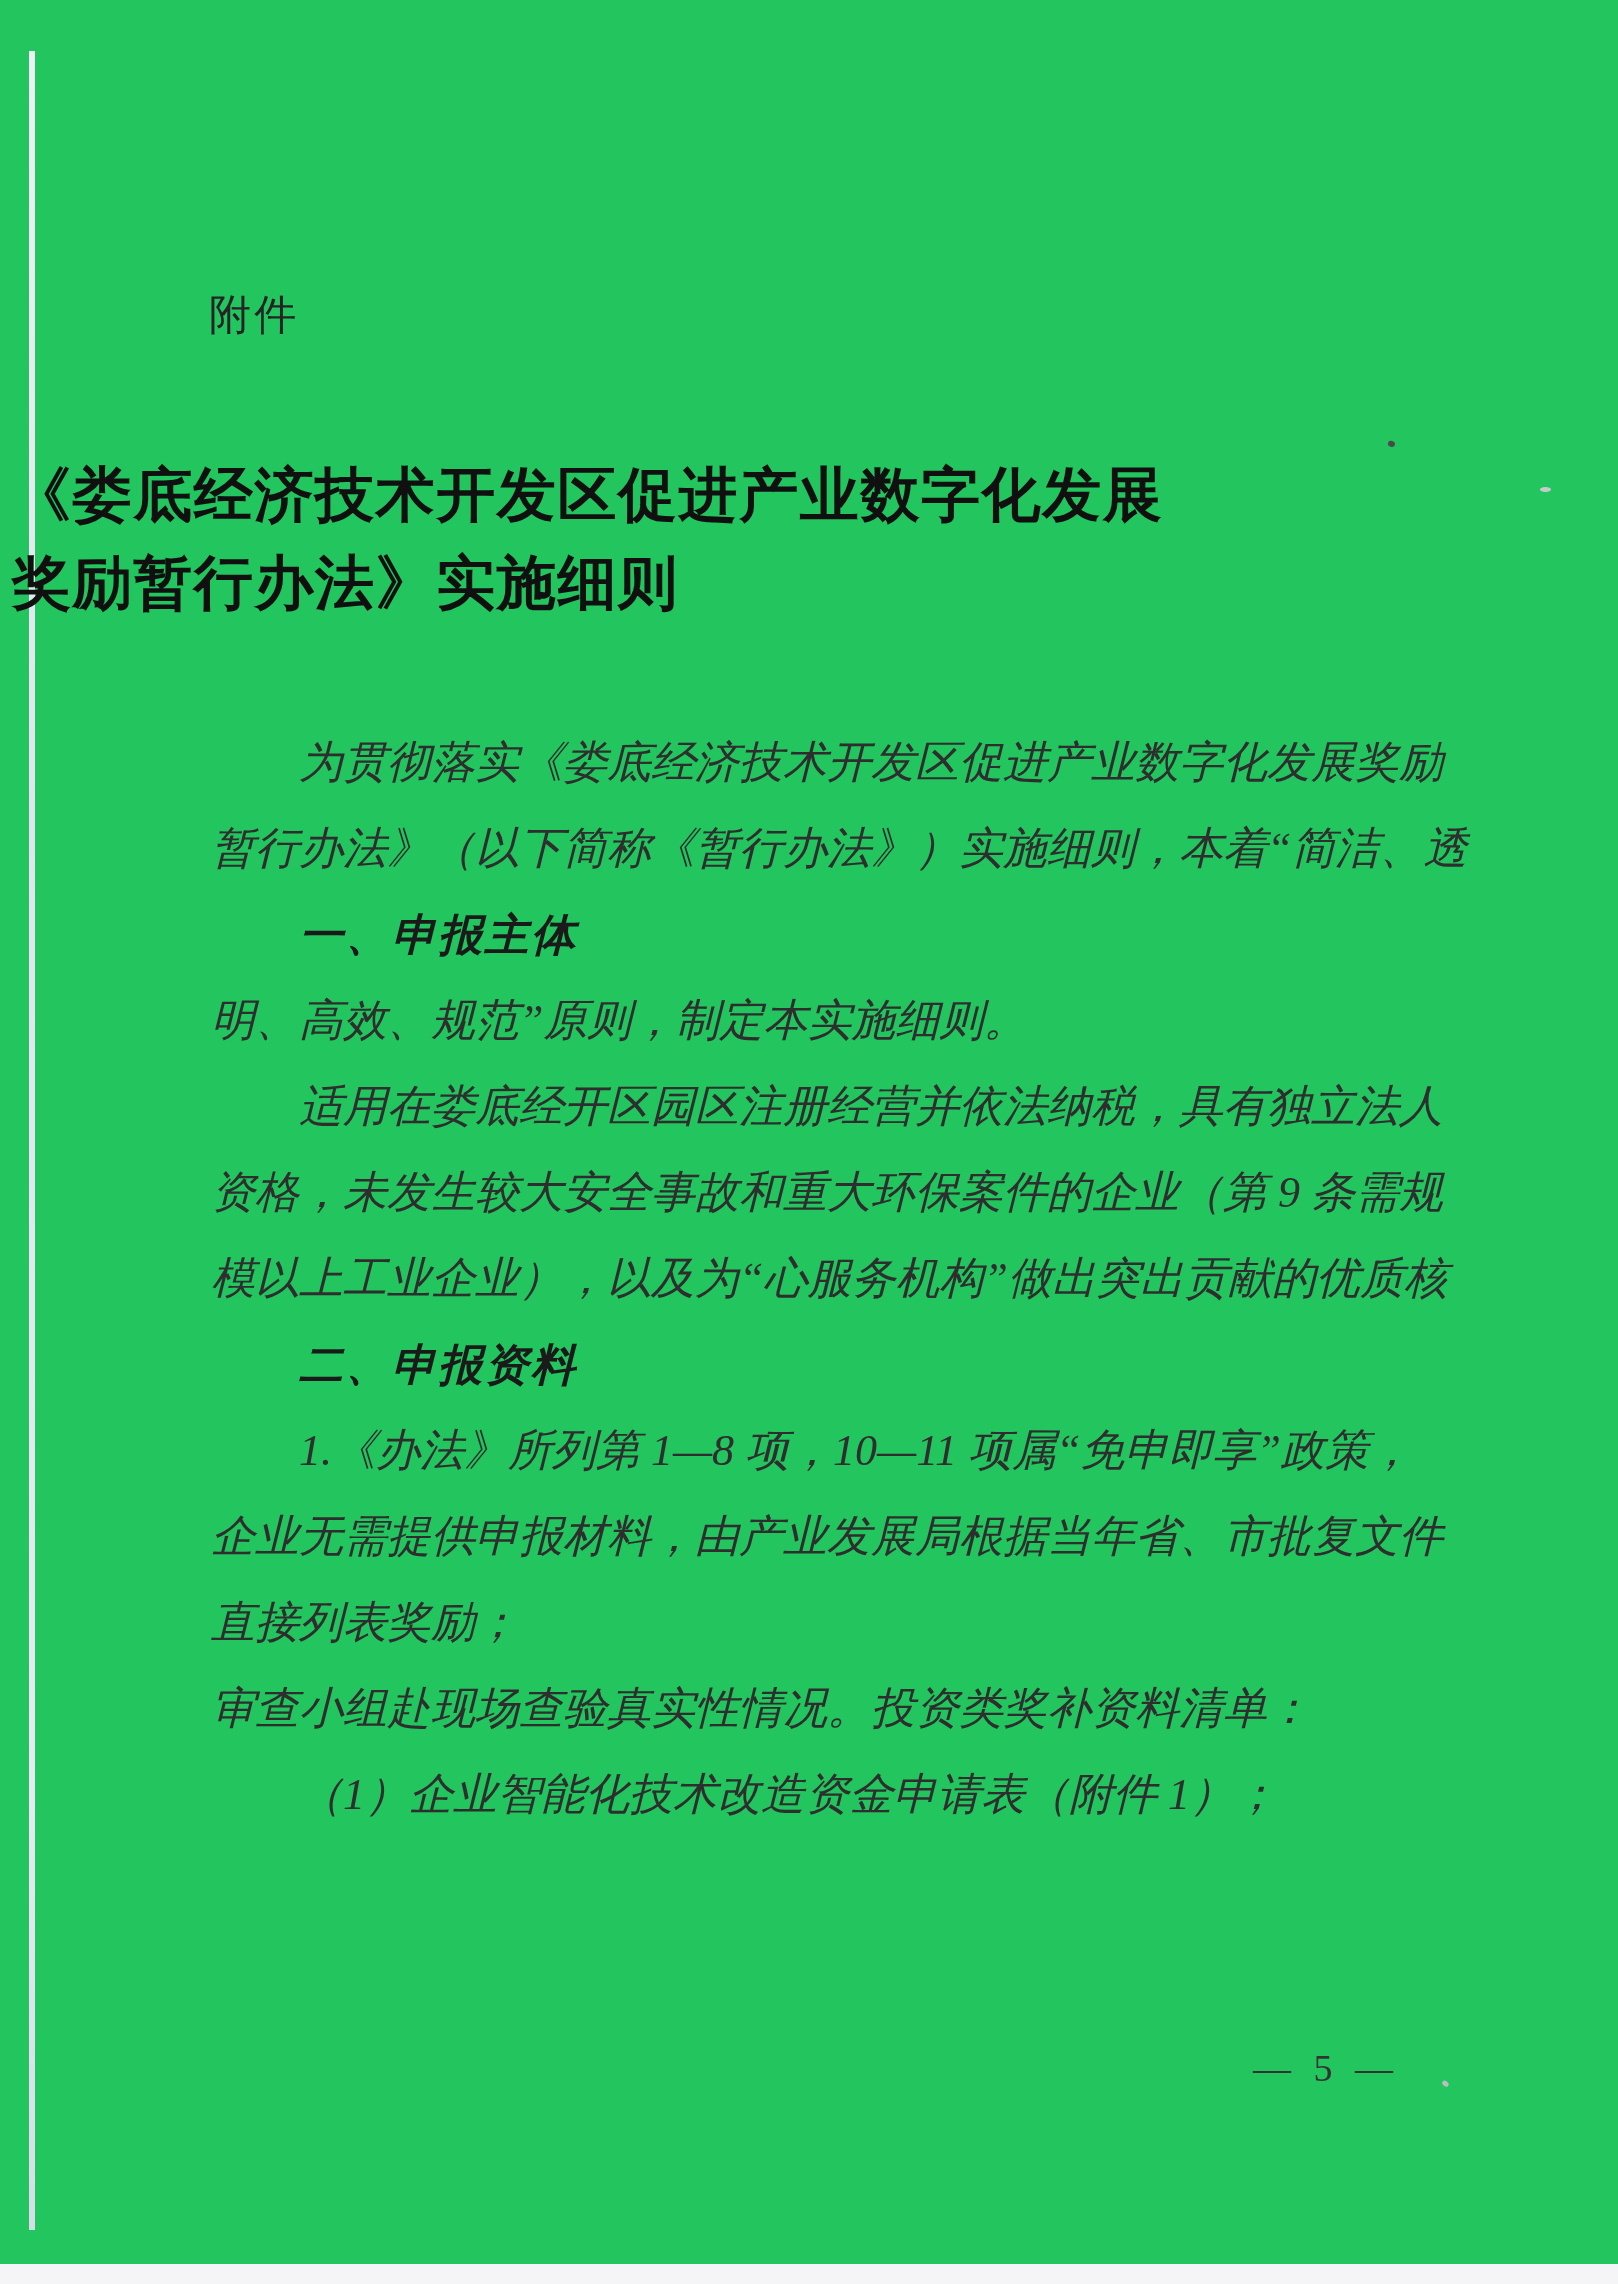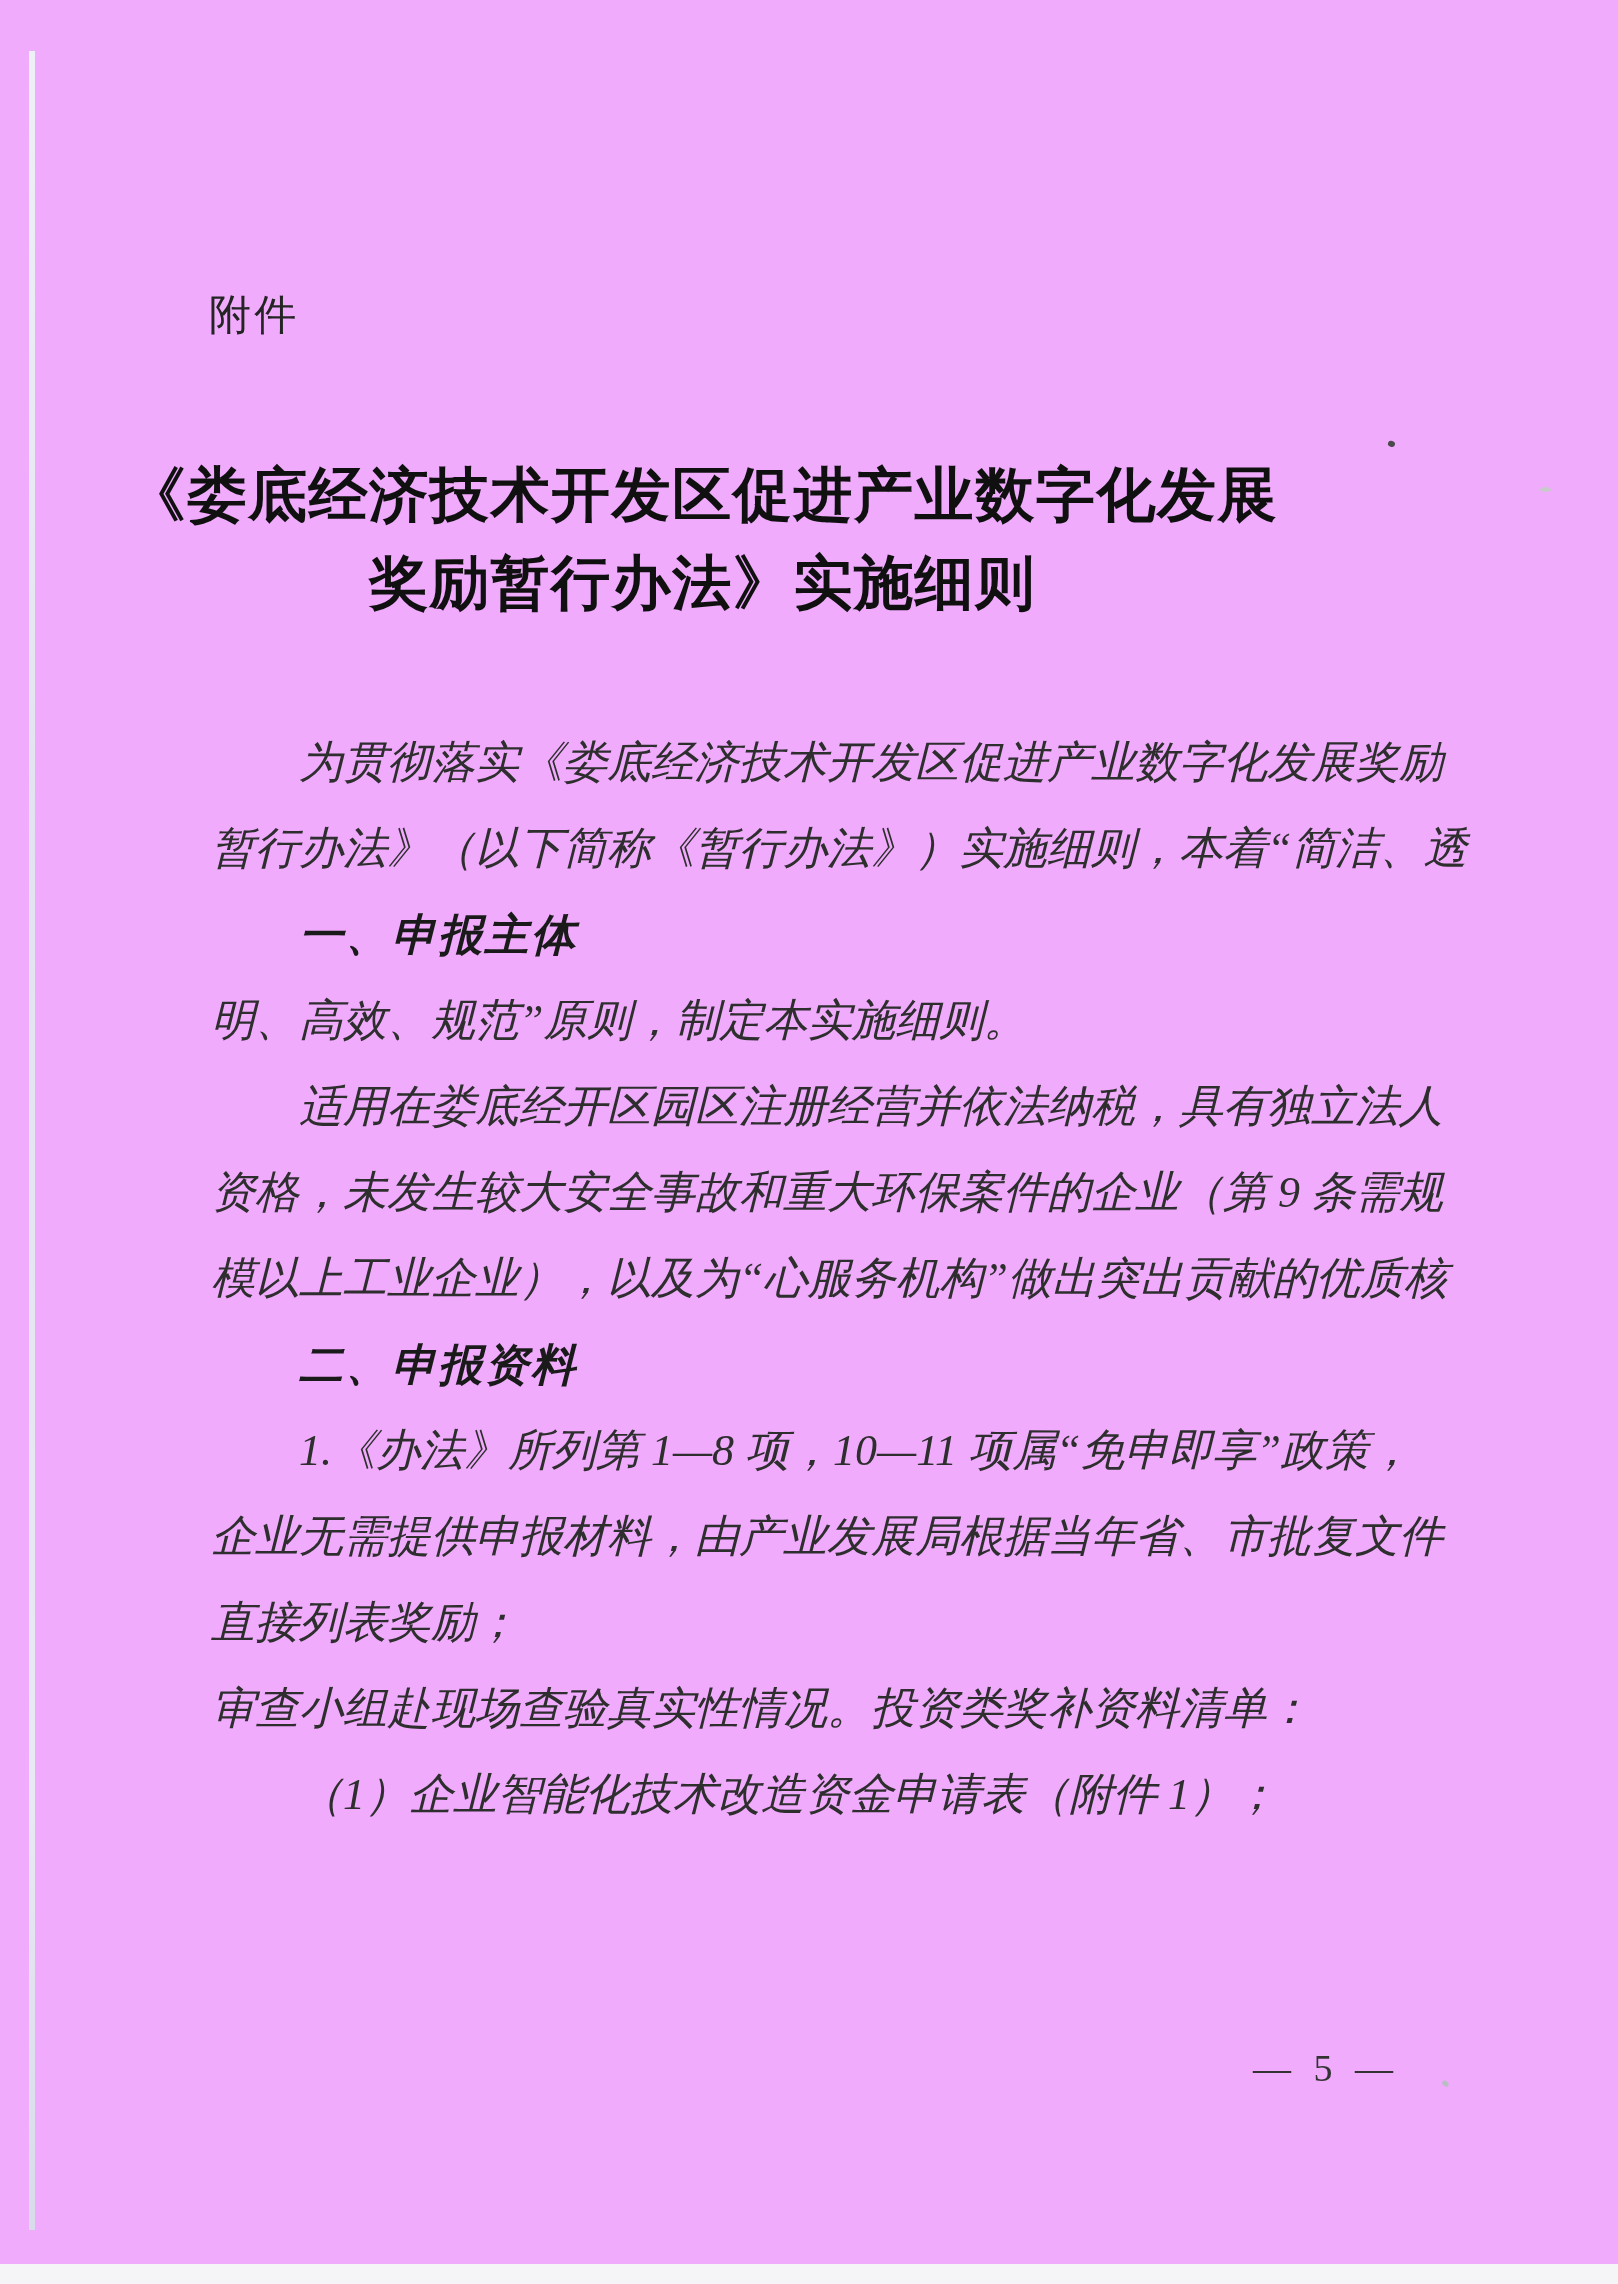--- a/index.html
+++ b/index.html
@@ -1,20 +1,20 @@
 <!DOCTYPE html>
 <html style="font-size:13px"><head>
 <meta charset="utf-8">
 <style>
   html, body { margin: 0; padding: 0; background: #9a9a9a; }
   .page {
     position: relative;
     width: 1618px;
     height: 2284px;
-    background: #f0abfc;
+    background: #22c55e;
     overflow: hidden;
     font-family: "Liberation Serif", serif;
   }
   
   .edge-line {
     position: absolute;
     left: 29px; top: 51px;
     width: 5.7px; height: 2179px;
     background: linear-gradient(180deg, #eef0f7 0%, #e1e4f0 35%, #e7e9f4 80%, #d8dbe9 100%);
   }
@@ -28,23 +28,23 @@
     position: absolute;
     left: 209px; top: 287px;
     font-family: "Liberation Sans", sans-serif;
     font-size: 42px;
     color: #242424;
     letter-spacing: 3.3px;
     white-space: nowrap;
   }
   .doc-title {
     position: absolute;
-    left: 4px; top: 451px;
+    left: 12px; top: 451px;
     width: 1397px;
-    text-align: center;
+    text-align: left;
     font-family: "Liberation Serif", serif;
     font-weight: bold;
     font-size: 59px;
     line-height: 88px;
     color: #101010;
     letter-spacing: 1.6px;
   }
   .body-text {
     position: absolute;
     left: 211px; top: 720px;

